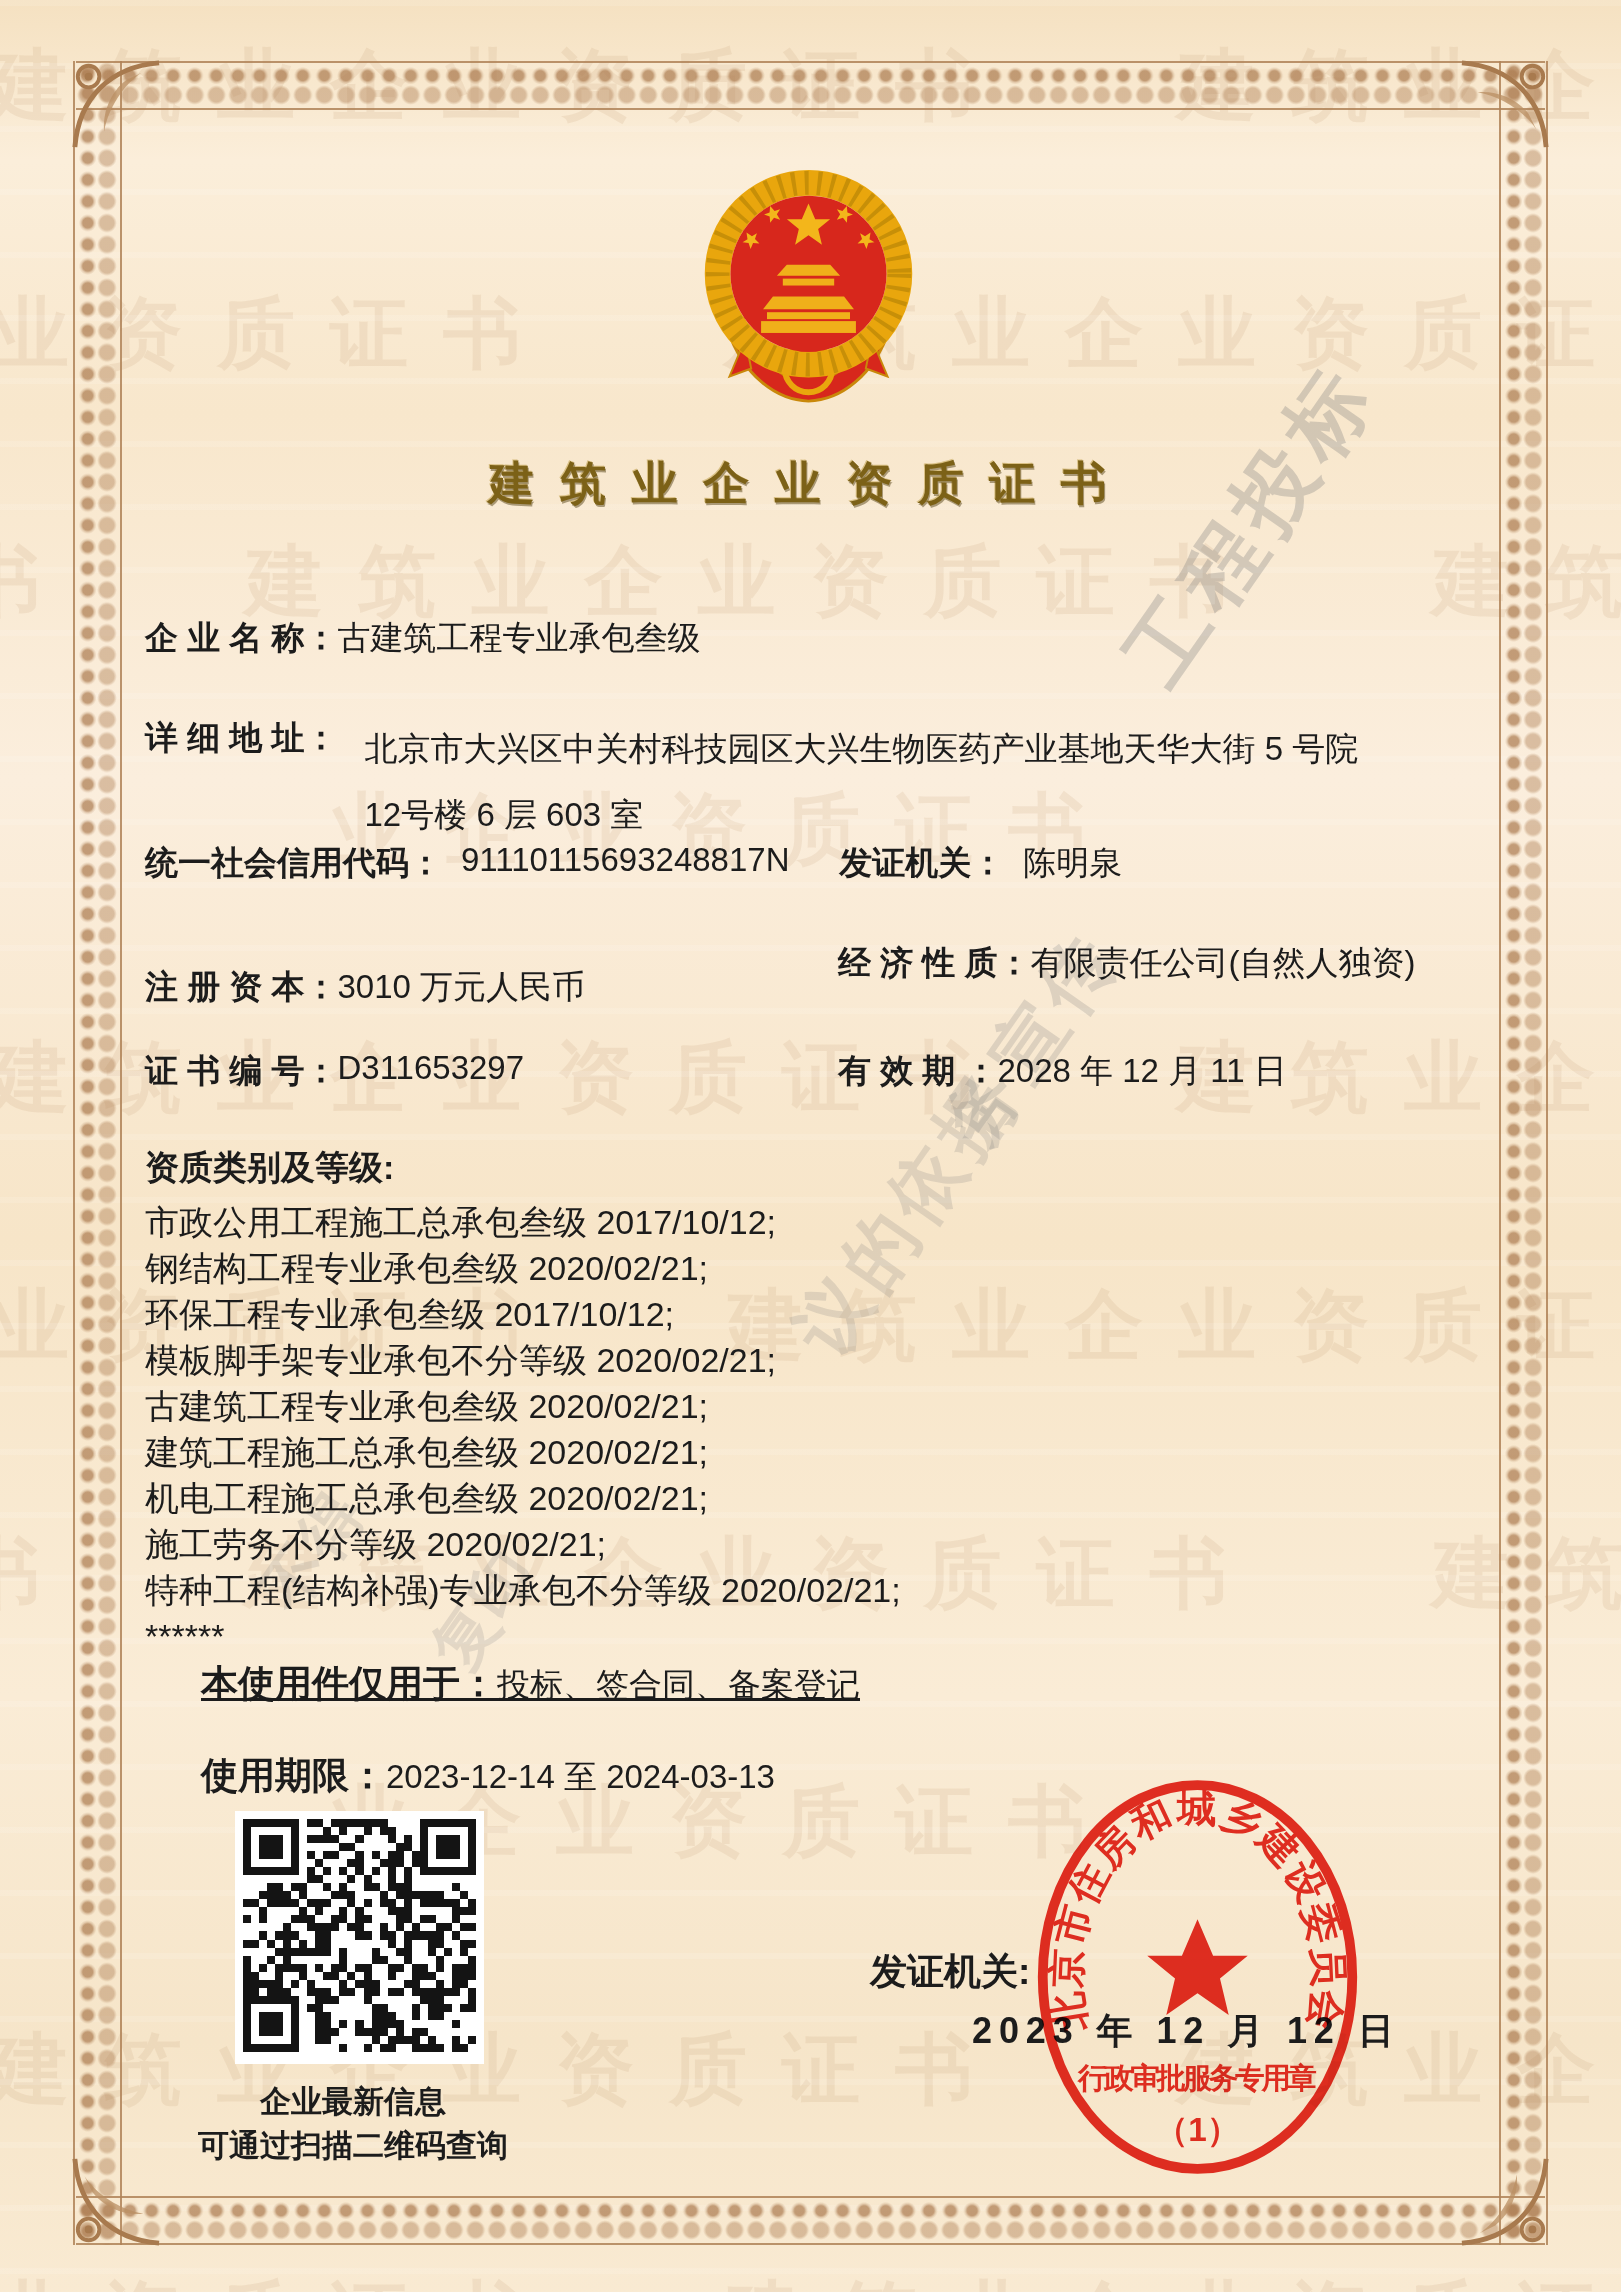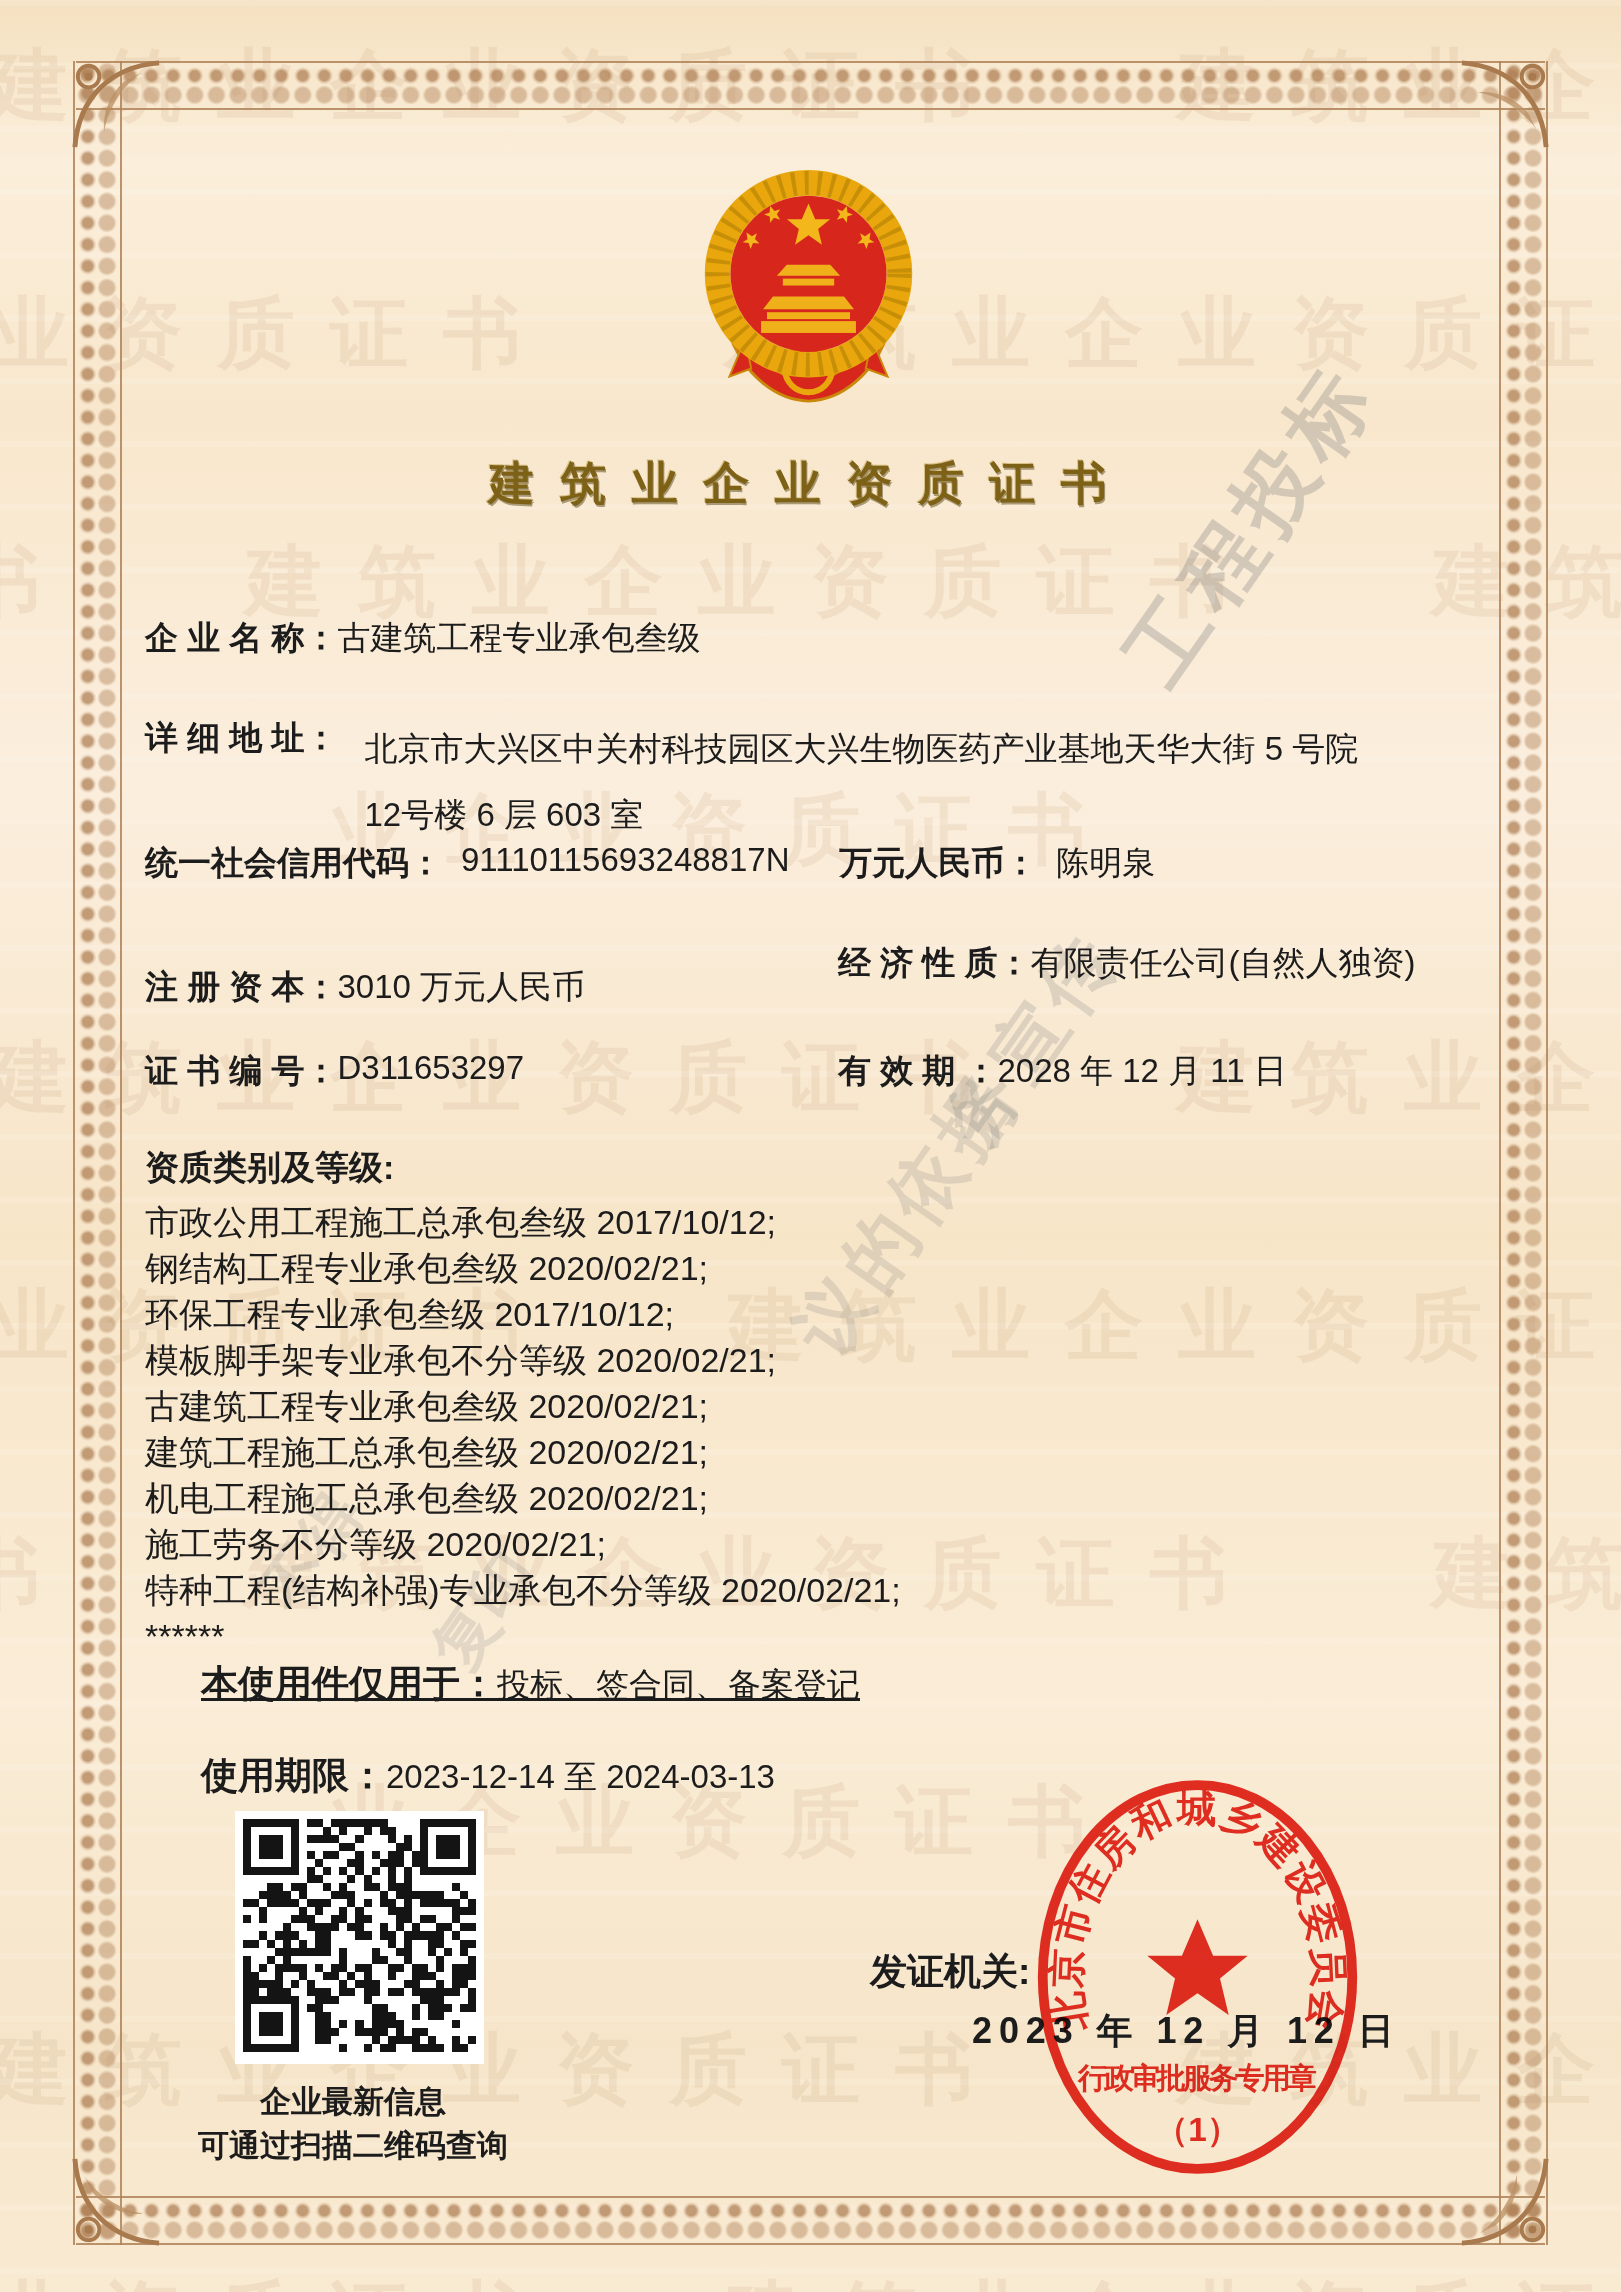--- a/index.html
+++ b/index.html
@@ -172,21 +172,21 @@
 
   <div class="row r-address">
     <span class="lbl">详 细 地 址：</span>
     <span class="val">北京市大兴区中关村科技园区大兴生物医药产业基地天华大街 5 号院 12号楼 6 层 603 室</span>
   </div>
 
   <div class="row r-code">
     <span class="lbl">统一社会信用代码：</span>
     <span class="val">91110115693248817N</span>
     <span class="gap"></span>
-    <span class="lbl">万元人民币：</span>
+    <span class="lbl">发证机关：</span>
     <span class="val">陈明泉</span>
   </div>
 
   <div class="row r-capital">
     <span class="lbl">注 册 资 本：</span>
     <span class="val">3010 万元人民币</span>
   </div>
   <div class="col2 r-economic">
     <span class="lbl">经 济 性 质：</span>
     <span class="val">有限责任公司(自然人独资)</span>

